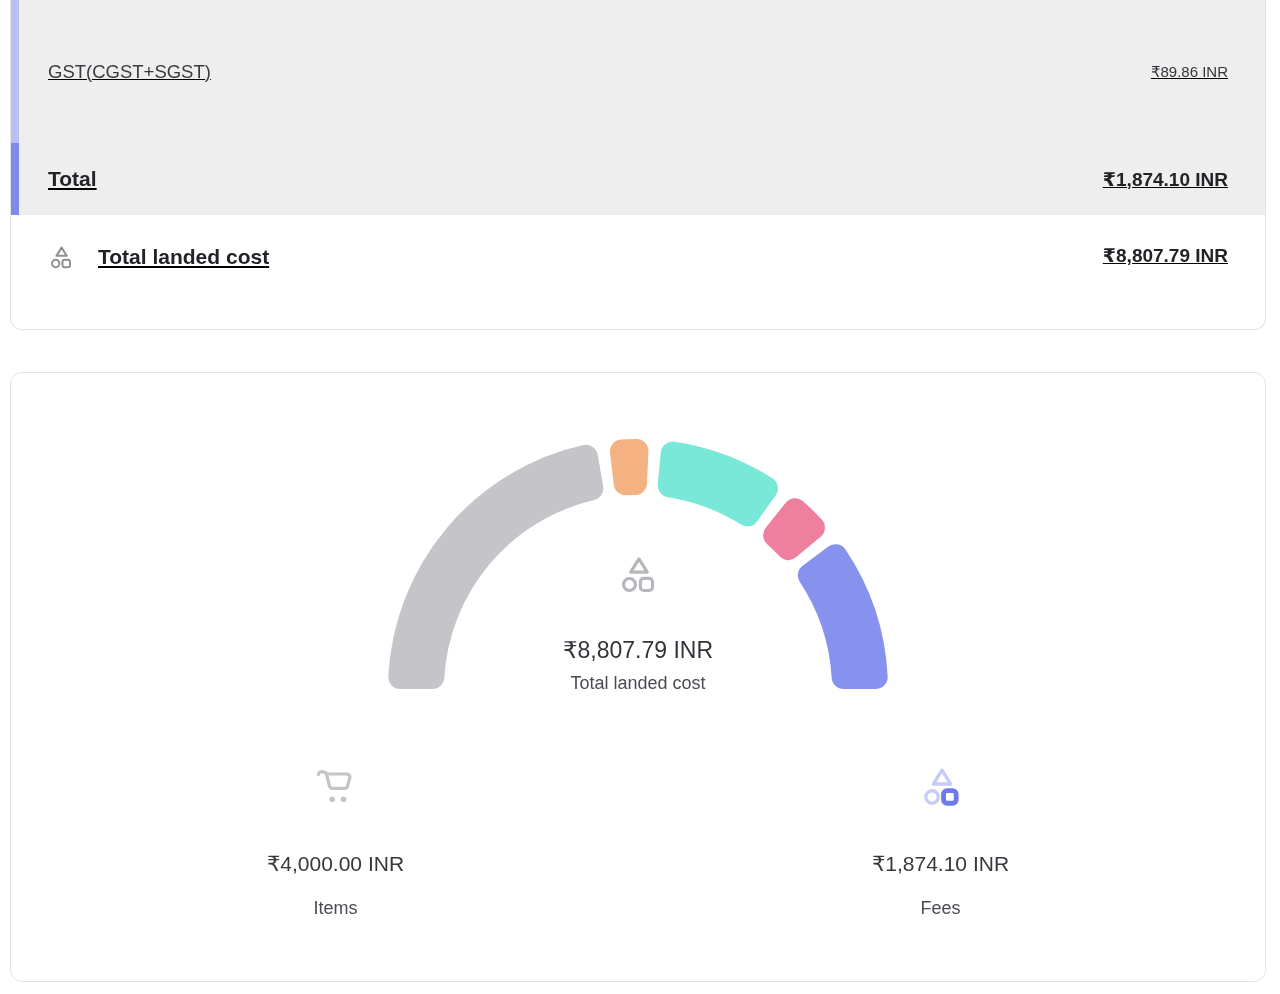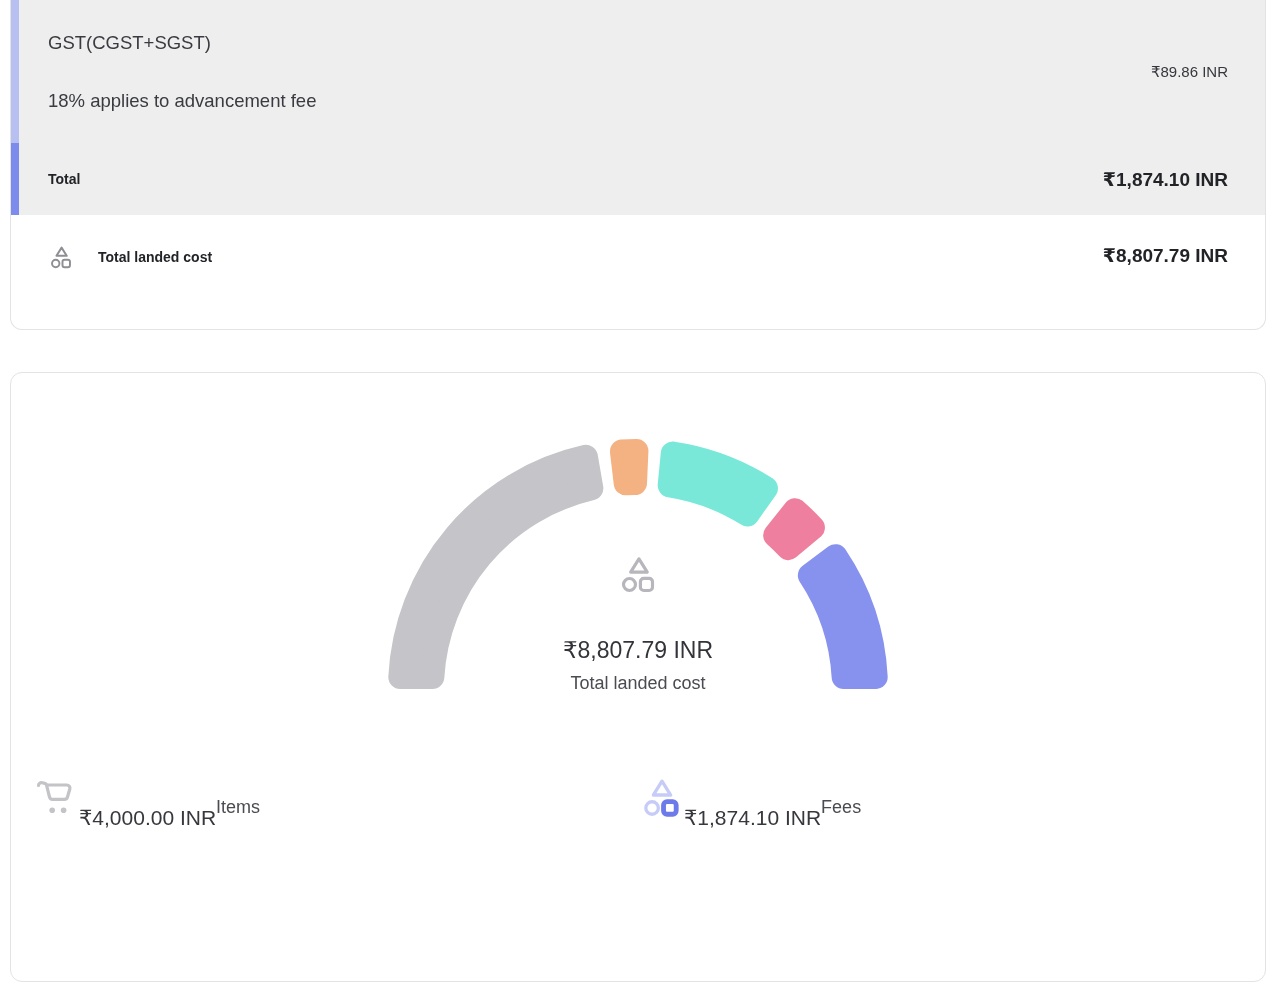--- a/index.html
+++ b/index.html
@@ -12,66 +12,65 @@
 
   
   .card-top { border-top:none; border-radius:0 0 12px 12px; height:330px;
     overflow:hidden; position:relative; }
   .gray-section { background:#eeeeef; height:215px; position:relative; }
   .accent-bar { position:absolute; left:0; top:0; width:8px; height:215px; }
   .accent-bar .seg-light { height:143px; background:#b8c0f2; }
   .accent-bar .seg-dark  { height:72px;  background:#7d8bed; }
 
   .row { display:flex; align-items:center; justify-content:space-between;
-    padding:4px 37px; }
+    padding:4px 37px;text-decoration:underline; }
   .gst-row { height:143px; }
   .gst-left { display:flex; flex-direction:column; gap:32px; }
   .gst-title, .gst-desc { font-size:18.5px; color:#3a3b40; line-height:26px; }
   .amount { font-size:15px; color:#36373c; }
   .total-row { height:72px; }
-  .bold-label { font-size:14px; font-weight:bold; color:#222327; }
+  .bold-label { font-size:21px; font-weight:bold; color:#222327; }
   .amount-bold { font-size:19px; font-weight:bold; color:#222327; }
 
   .landed-row { height:115px; align-items:flex-start; padding-top:29px; }
   .landed-left { display:flex; align-items:center; gap:24px; }
   .landed-row .icon-sm { width:26px; height:26px; }
 
   
   .card-chart { margin-top:42px; border-radius:12px; height:610px; }
 
   .gauge-wrap { position:relative; width:520px; height:264px;
     margin:64px auto 0; }
   .gauge-wrap svg.gauge { display:block; width:520px; height:264px; }
   .gauge-center { position:absolute; left:0; right:0; top:116px;
     display:flex; flex-direction:column; align-items:center; }
   .gauge-center .icon-md { width:42px; height:42px; }
   .gauge-value { margin-top:42px; font-size:23px; color:#33343a; }
   .gauge-label { margin-top:9px; font-size:18px; color:#4b4c52; }
 
   .stats { display:flex; margin-top:62px; padding:0 22px; }
-  .stat-col { flex:1; display:flex; flex-direction:row; align-items:center; }
+  .stat-col { flex:1; display:flex; flex-direction:column; align-items:center; }
   .stat-icon { width:46px; height:46px; display:flex; align-items:center;
     justify-content:center; }
   .stat-icon svg { width:44px; height:44px; }
   .stat-value { margin-top:42px; font-size:21px; color:#37383d; line-height:26px; }
   .stat-label { margin-top:20px; font-size:18px; color:#4b4c52; line-height:22px; }
 </style>
 </head>
 <body>
 
 <div class="card card-top">
   <div class="gray-section">
     <div class="accent-bar">
       <div class="seg-light"></div>
       <div class="seg-dark"></div>
     </div>
     <div class="row gst-row">
       <div class="gst-left">
         <div class="gst-title">GST(CGST+SGST)</div>
-        <div class="gst-desc">18% applies to advancement fee</div>
       </div>
       <div class="amount">₹89.86 INR</div>
     </div>
     <div class="row total-row">
       <div class="bold-label">Total</div>
       <div class="amount-bold">₹1,874.10 INR</div>
     </div>
   </div>
   <div class="row landed-row">
     <div class="landed-left">

